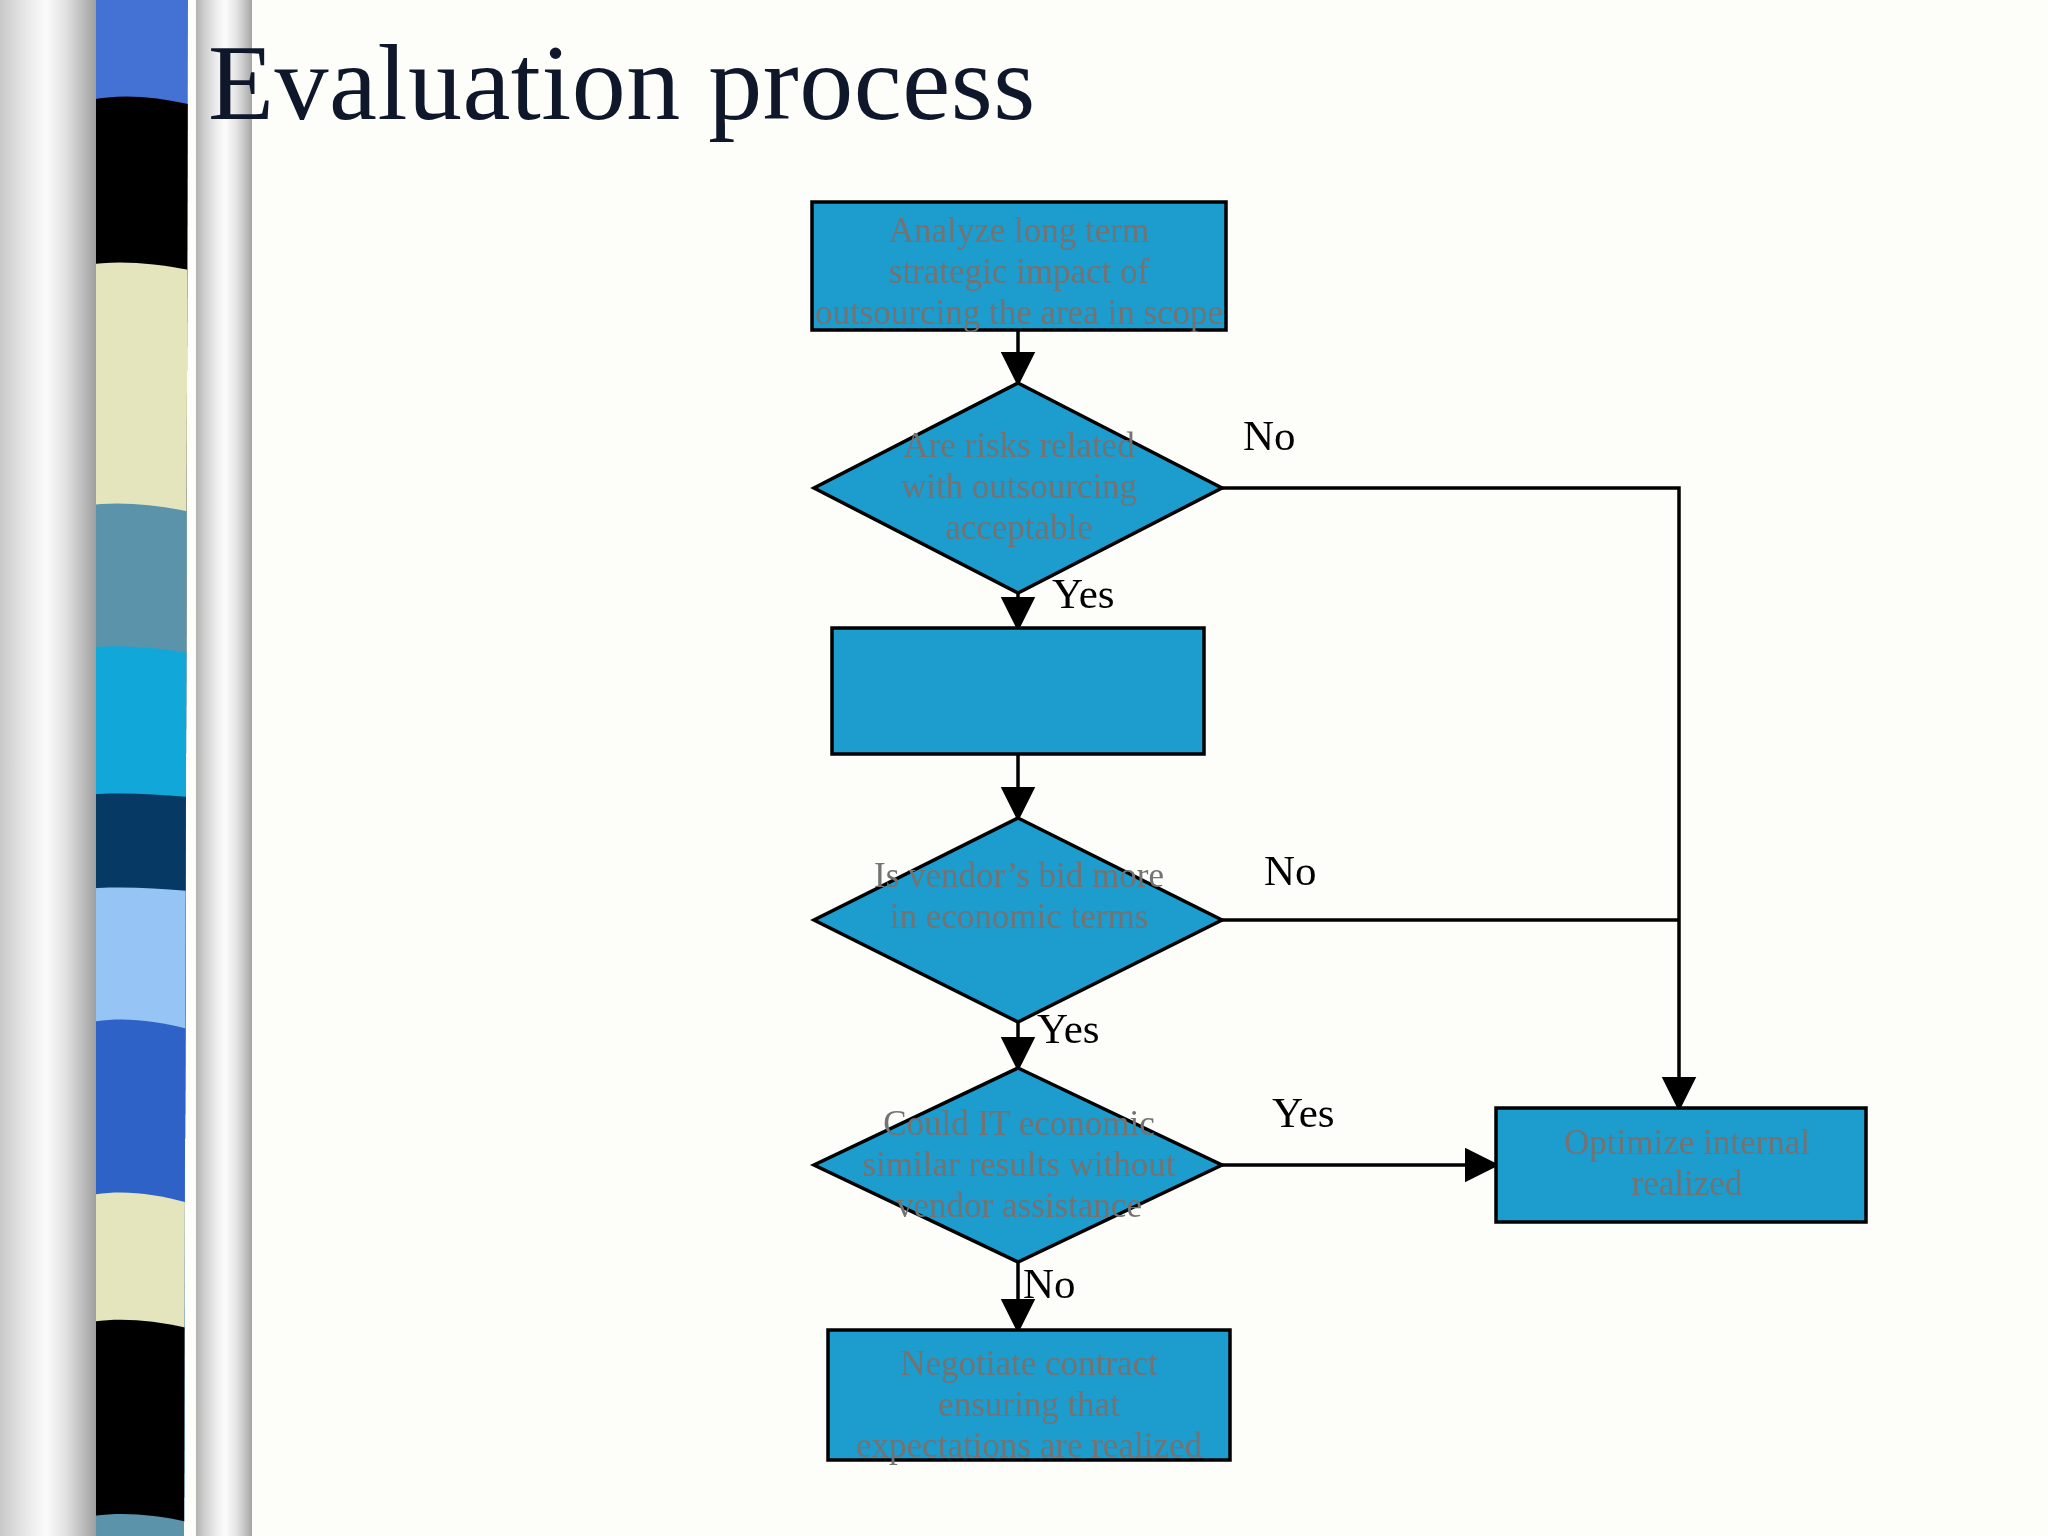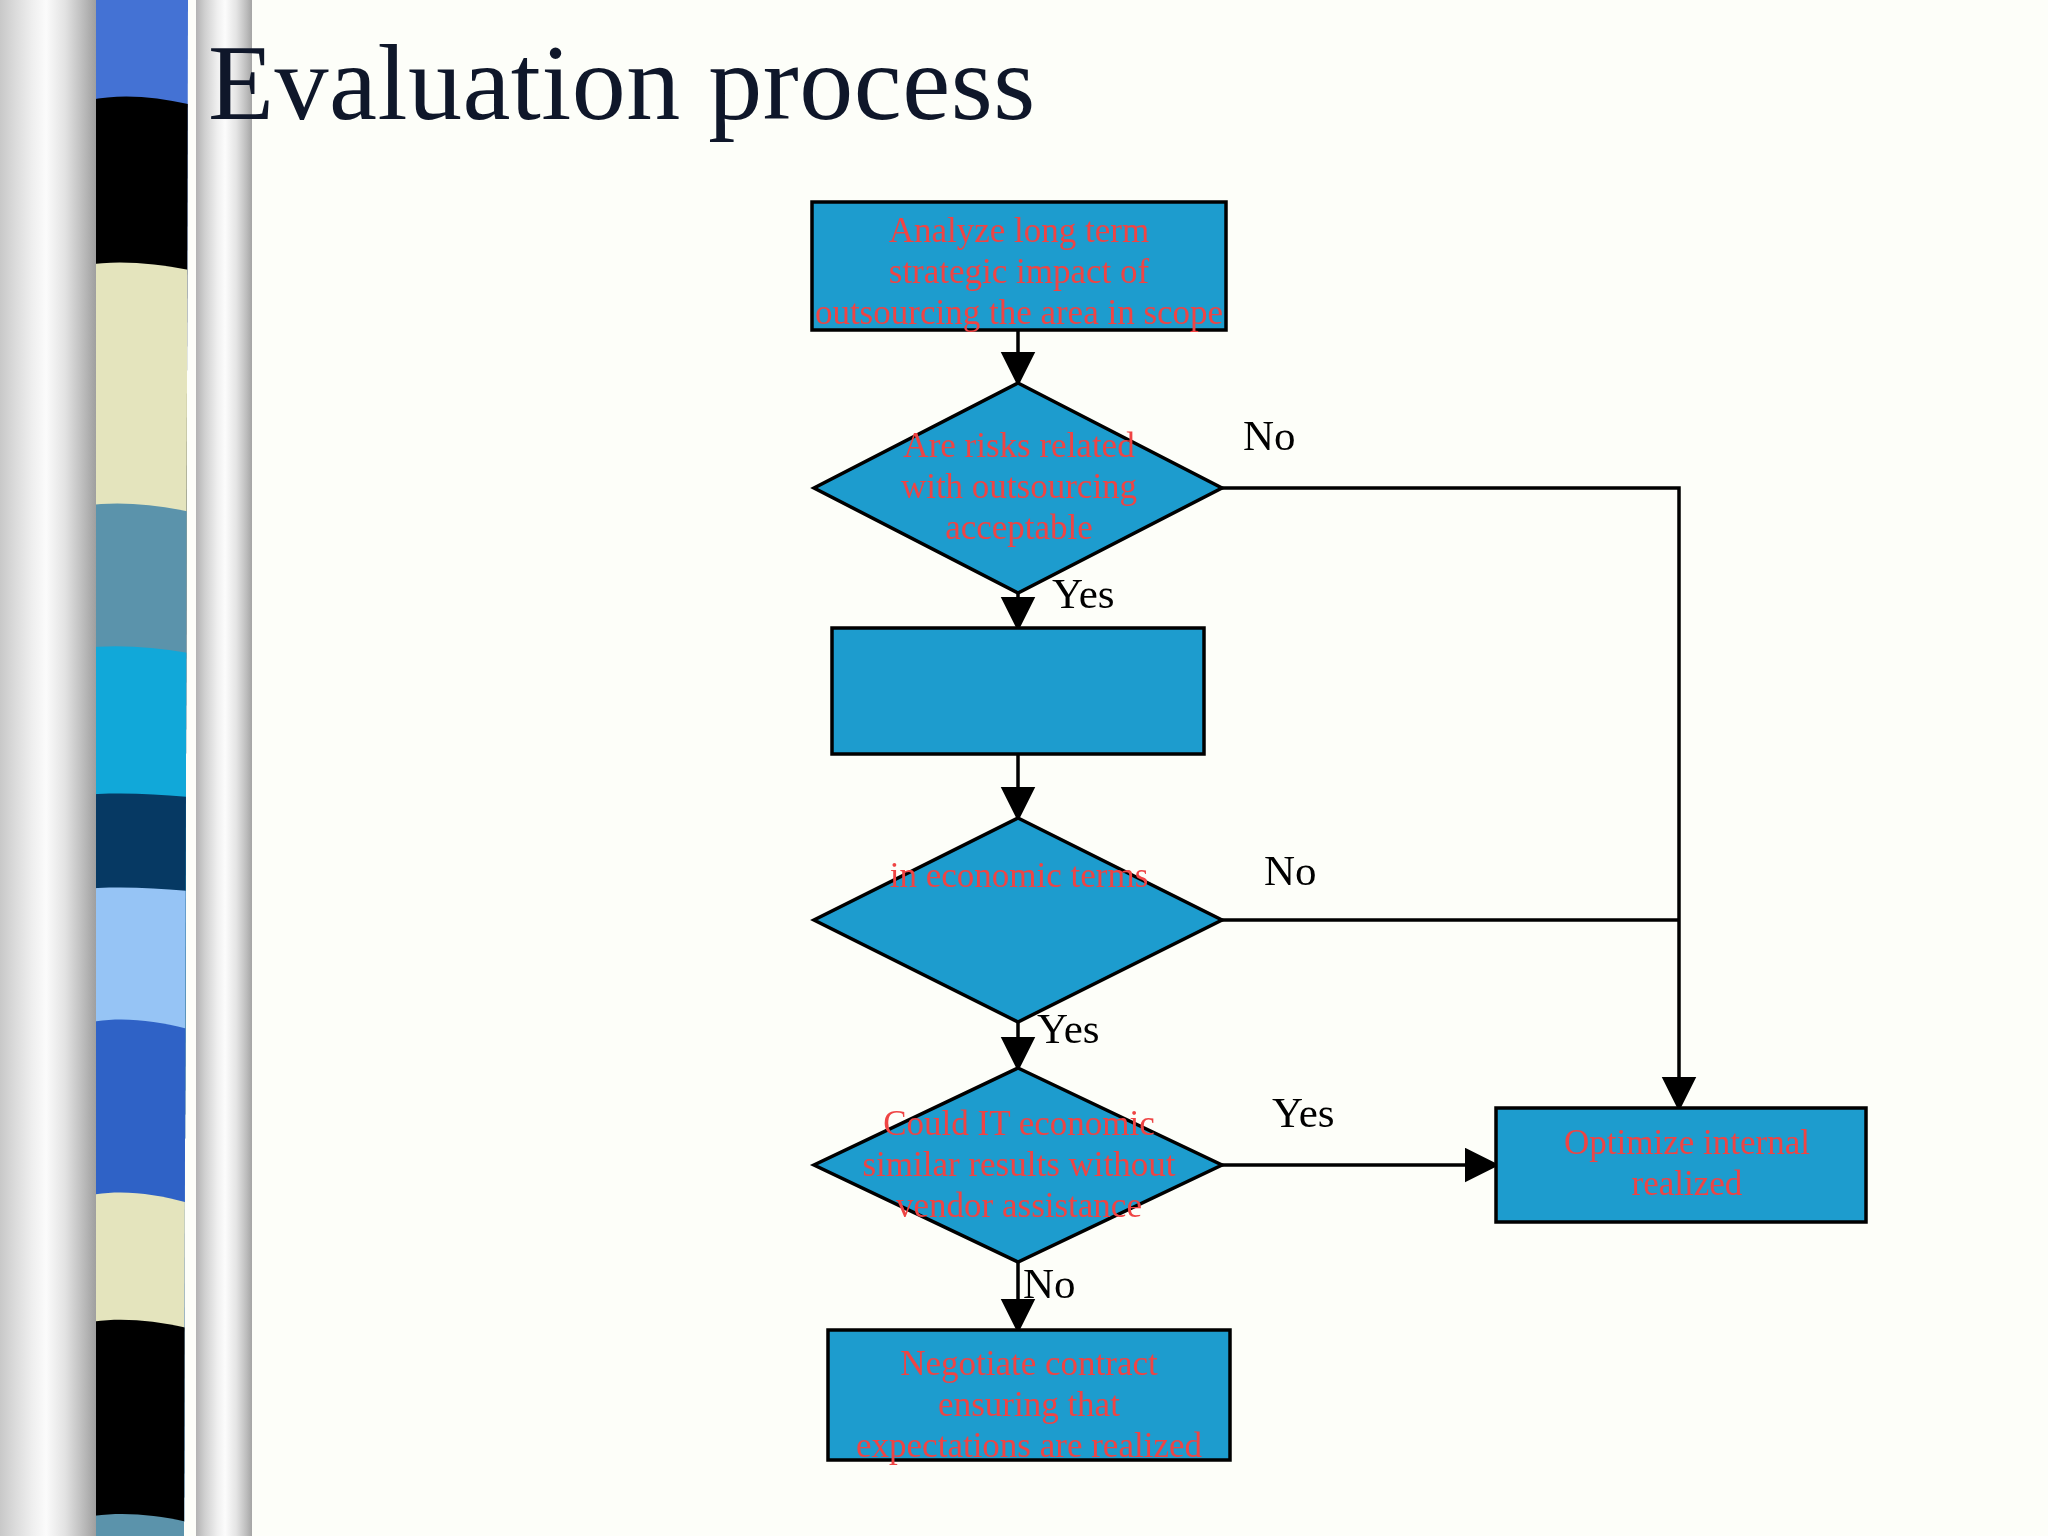--- a/index.html
+++ b/index.html
@@ -70,21 +70,21 @@
     position: absolute;
     left: 0; top: 0;
     width: 2048px;
     height: 1536px;
   }
   #flow svg { display: block; }
 
   .node-text {
     position: absolute;
     text-align: center;
-    color: #ef4444;
+    color: #737373;
     font-family: "Liberation Serif", "DejaVu Serif", serif;
     font-size: 35px;
     line-height: 41px;
     white-space: nowrap;
     pointer-events: none;
   }
   .edge-label {
     position: absolute;
     color: #000000;
     font-family: "Liberation Serif", "DejaVu Serif", serif;
@@ -177,20 +177,21 @@
   </div>
 
   <div class="node-text" style="left:1019px; top:425px; transform:translateX(-50%);">
     <div>Are risks related</div>
     <div>with outsourcing</div>
     <div>acceptable</div>
   </div>
 
 
   <div class="node-text" style="left:1019px; top:855px; transform:translateX(-50%);">
+    <div>Is vendor’s bid more</div>
     <div>in economic terms</div>
   </div>
 
   <div class="node-text" style="left:1019px; top:1103px; transform:translateX(-50%);">
     <div>Could IT economic</div>
     <div>similar results without</div>
     <div>vendor assistance</div>
   </div>
 
   <div class="node-text" style="left:1664px; top:1122px; transform:translateX(-50%);margin-left:23px;">

